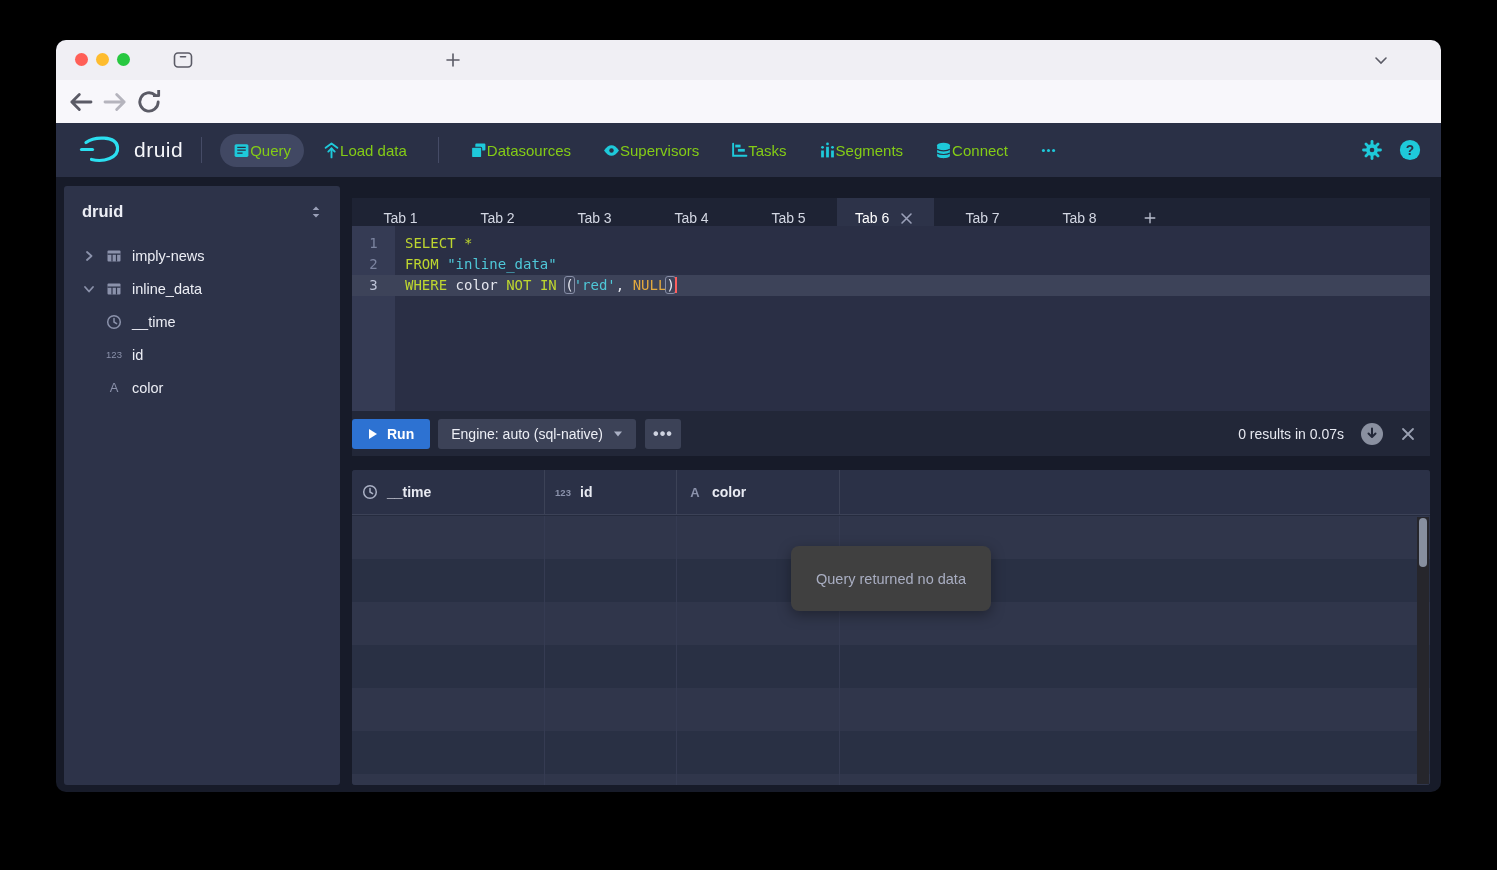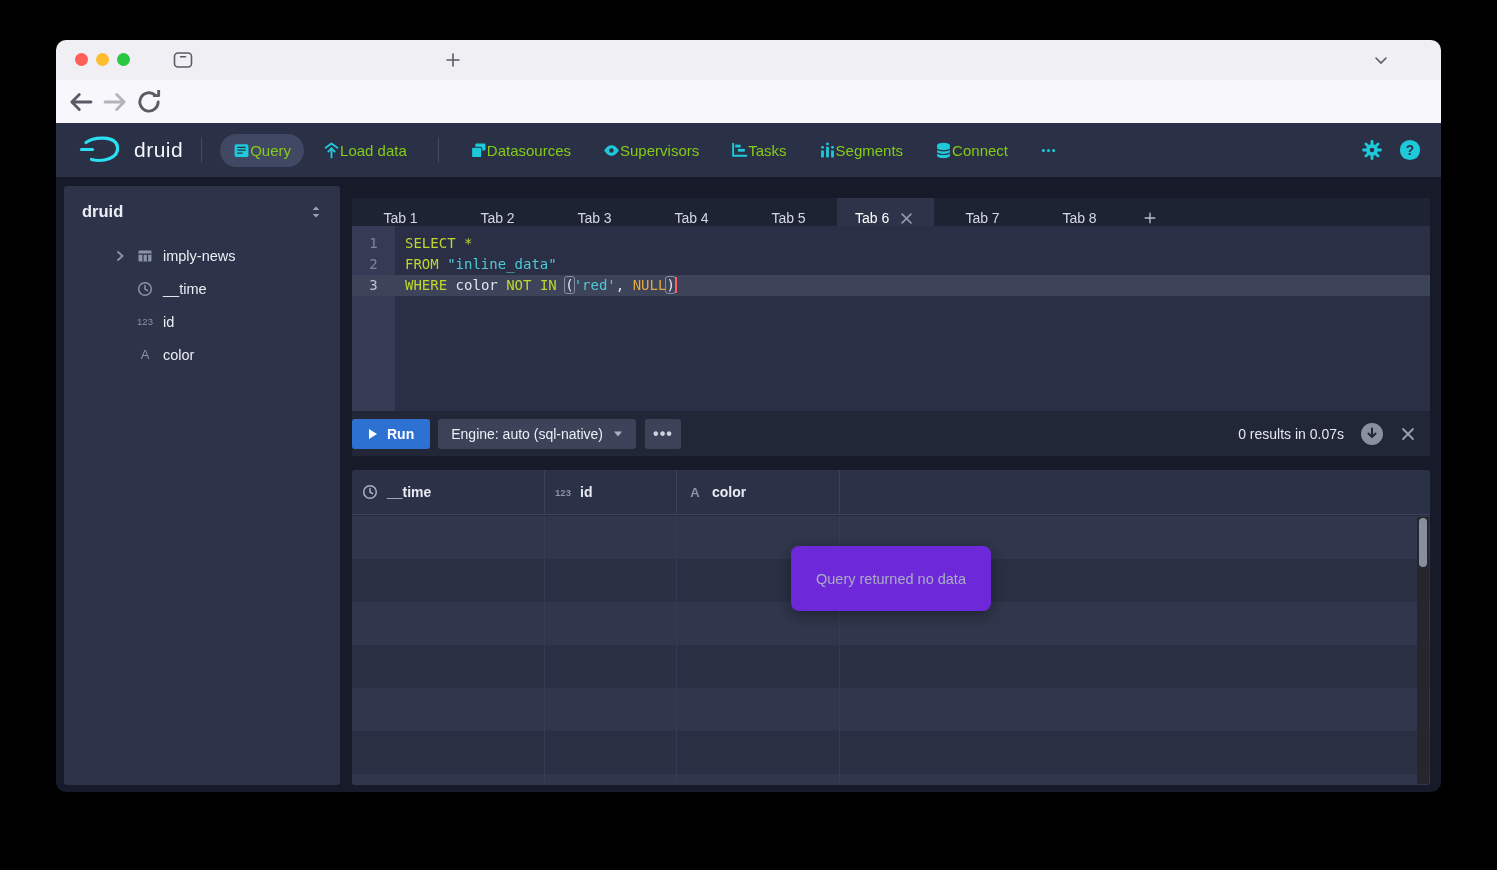--- a/index.html
+++ b/index.html
@@ -53,21 +53,21 @@
   .nav-divider { width:1px; height:26px; background:#454b66; margin:0 12px; }
   .hdr-right { margin-left:auto; margin-right:20px; display:flex; gap:16px; align-items:center; }
   .hdr-right .hbtn { width:22px; height:22px; color:var(--accent-cyan); }
 
   
   .sidebar { position:absolute; left:8px; top:146px; width:276px; height:599px; background:#2d3349;
     border-radius:3px; color:#eceef5; }
   .sb-title-row { display:flex; align-items:center; padding:16px 16px 10px 18px; }
   .sb-title { font-size:16.5px; font-weight:bold; flex:1; }
   .sb-sort { width:16px; height:16px; color:#9aa0b8; }
-  .tree { margin-top:8px;padding-left:31px; }
+  .tree { margin-top:8px; }
   .tree-row { display:flex; align-items:center; height:33px; padding-left:18px; gap:10px;
     font-size:14.5px; cursor:pointer; }
   .tree-chev { width:14px; height:14px; color:#8b92ab; }
   .tree-icon { width:16px; height:16px; color:#8b92ab; display:flex; align-items:center; justify-content:center; }
   .tree-row.child { padding-left:42px; }
   .typeglyph { color:#8b92ab; font-size:13px; }
   .typeglyph.num { font-size:9.5px; letter-spacing:0; }
 
   
   .workbench { position:absolute; left:296px; top:146px; width:1078px; height:599px; }
@@ -118,21 +118,21 @@
     border-radius:3px; overflow:hidden; }
   .rheader { position:absolute; left:0; top:0; width:100%; height:45px; background:#2b3147;
     border-bottom:1px solid #3c4257; display:flex; }
   .rcol { display:flex; align-items:center; gap:9px; padding-left:10px; font-size:14px;
     color:#e8eaf2; font-weight:bold; border-right:1px solid #3c4257; cursor:pointer; }
   .rcol .tree-icon { color:#aab0c4; }
   .rbody { position:absolute; left:0; top:46px; right:0; bottom:0; overflow:hidden; }
   .rrow { height:43px; }
   .rrow.odd { background:#30364b; } .rrow.even { background:#293044; }
   .vline { position:absolute; top:0; bottom:0; width:1px; background:#353b52; }
-  .no-data { position:absolute; left:439px; top:76px; width:200px; height:65px; background:#6d28d9;
+  .no-data { position:absolute; left:439px; top:76px; width:200px; height:65px; background:#404040;
     border-radius:8px; display:flex; align-items:center; justify-content:center; font-size:14.5px;
     color:#a9aec2; box-shadow:0 4px 14px rgba(0,0,0,.35); }
   .vscroll { position:absolute; right:1px; top:47px; bottom:1px; width:12px; background:#26262c; }
   .vthumb { position:absolute; left:2px; top:1px; width:8px; height:49px; background:#878f9f; border-radius:4px; }
 
   svg { display:block; width:100%; height:100%; }
 </style>
 </head>
 <body>
 
@@ -374,20 +374,34 @@
                 <path d="M5 3l4.5 4L5 11" fill="none" stroke="currentColor" stroke-width="1.8" stroke-linecap="round" stroke-linejoin="round"></path>
               </svg>
             </span>
             <span class="tree-icon">
               <svg viewBox="0 0 16 16">
                 <rect x="1.5" y="2.5" width="13" height="11" rx="1" fill="currentColor"></rect>
                 <path d="M1.5 6.2h13M6 6.2v7.3M10.5 6.2v7.3" stroke="#2d3349" stroke-width="1.2"></path>
               </svg>
             </span>
             <span>imply-news</span>
+          </div>
+          <div class="tree-row">
+            <span class="tree-chev">
+              <svg viewBox="0 0 14 14">
+                <path d="M3 5l4 4.5L11 5" fill="none" stroke="currentColor" stroke-width="1.8" stroke-linecap="round" stroke-linejoin="round"></path>
+              </svg>
+            </span>
+            <span class="tree-icon">
+              <svg viewBox="0 0 16 16">
+                <rect x="1.5" y="2.5" width="13" height="11" rx="1" fill="currentColor"></rect>
+                <path d="M1.5 6.2h13M6 6.2v7.3M10.5 6.2v7.3" stroke="#2d3349" stroke-width="1.2"></path>
+              </svg>
+            </span>
+            <span>inline_data</span>
           </div>
           <div class="tree-row child">
             <span class="tree-icon">
               <svg viewBox="0 0 16 16">
                 <circle cx="8" cy="8" r="6.3" fill="none" stroke="currentColor" stroke-width="1.5"></circle>
                 <path d="M8 4.5V8l2.6 1.6" fill="none" stroke="currentColor" stroke-width="1.5" stroke-linecap="round"></path>
               </svg>
             </span>
             <span>__time</span>
           </div>

